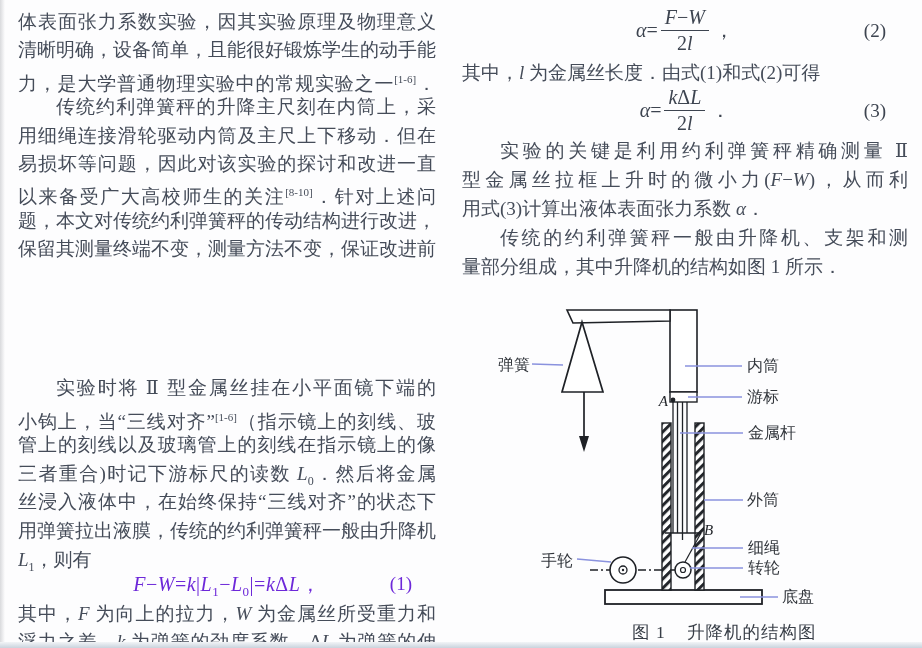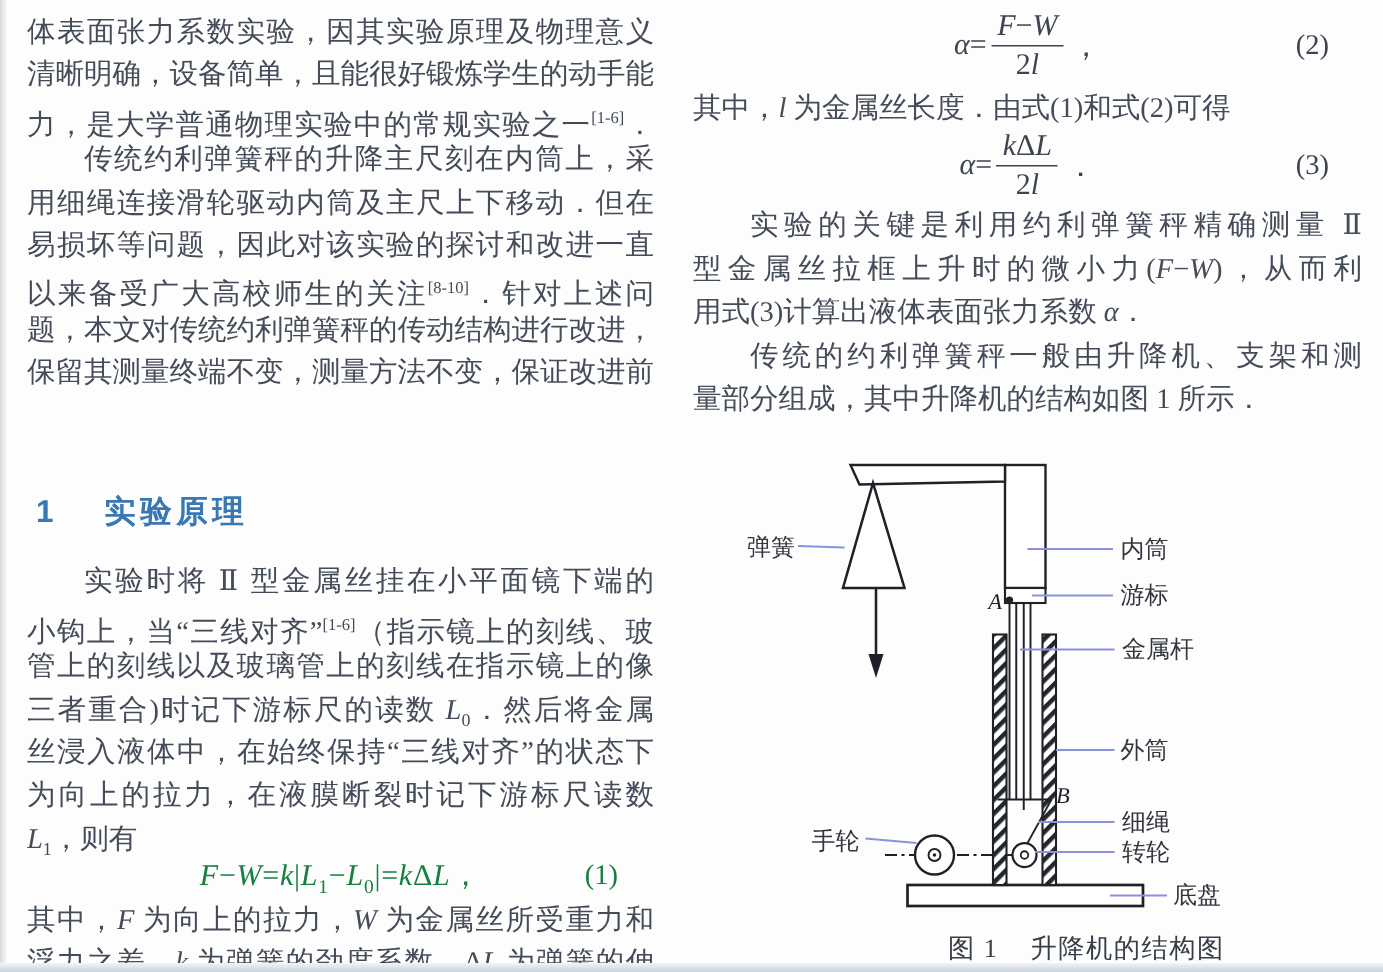--- a/index.html
+++ b/index.html
@@ -12,21 +12,21 @@
   
   .ln{height:28.4px;line-height:28.4px;font-size:19px;overflow:hidden;}
   .lnr{height:29px;line-height:29px;font-size:19px;overflow:hidden;}
   .p3block .ln{height:28.6px;line-height:28.6px;}
   .j{text-align:justify;text-align-last:justify;}
   .ind{text-indent:38px;}
   .ln sup,.lnr sup{font-size:11px;vertical-align:super;letter-spacing:0;}
   .ln sub,.lnr sub{font-size:12px;}
   .var{font-style:italic;}
   
-  .eqrow{position:absolute;width:100%;text-align:center;font-size:20px;color:#15803d;height:26px;line-height:26px;}
+  .eqrow{position:absolute;width:100%;text-align:center;font-size:20px;color:#6d28d9;height:26px;line-height:26px;}
   .eqrow .eqnum{position:absolute;right:24px;top:0;font-size:19px;}
   .eqbody{letter-spacing:.5px;}
   .eqbody sub{font-size:13px;}
   .fr-row{position:absolute;width:100%;height:52px;display:flex;align-items:center;justify-content:center;
           font-size:20px;color:#3d4450;}
   .fr-num{position:absolute;right:22px;top:16px;font-size:19px;}
   .frac{display:inline-flex;flex-direction:column;align-items:center;margin:0 3px;}
   .frac .fnum{display:block;padding:0 4px 2px;border-bottom:1.4px solid #3d4450;line-height:22px;}
   .frac .fden{display:block;padding-top:1px;line-height:22px;text-align:right;}
   .eqtail{margin-left:2px;}
@@ -58,32 +58,28 @@
       <div class="ln j"><span>清晰明确，设备简单，且能很好锻炼学生的动手能</span></div>
       <div class="ln j"><span>力，是大学普通物理实验中的常规实验之一</span><sup>[1-6]</sup><span>．</span></div>
       <div class="ln j ind"><span>传统约利弹簧秤的升降主尺刻在内筒上，采</span></div>
       <div class="ln j"><span>用细绳连接滑轮驱动内筒及主尺上下移动．但在</span></div>
       <div class="ln j"><span>易损坏等问题，因此对该实验的探讨和改进一直</span></div>
       <div class="ln j"><span>以来备受广大高校师生的关注</span><sup>[8-10]</sup><span>．针对上述问</span></div>
       <div class="ln j"><span>题，本文对传统约利弹簧秤的传动结构进行改进，</span></div>
       <div class="ln j"><span>保留其测量终端不变，测量方法不变，保证改进前</span></div>
     </div>
 
-    <div class="sec-heading" style="top:330px">
-      <span class="sec-num">1</span>
-      <span class="sec-title">实验原理</span>
-    </div>
 
     <div class="pblock p3block" style="top:374px">
       <div class="ln j ind"><span>实验时将 Ⅱ 型金属丝挂在小平面镜下端的</span></div>
       <div class="ln j"><span>小钩上，当“三线对齐”</span><sup>[1-6]</sup><span>（指示镜上的刻线、玻璃</span></div>
       <div class="ln j"><span>管上的刻线以及玻璃管上的刻线在指示镜上的像</span></div>
       <div class="ln j"><span>三者重合)时记下游标尺的读数 </span><span class="var">L</span><sub>0</sub><span>．然后将金属</span></div>
       <div class="ln j"><span>丝浸入液体中，在始终保持“三线对齐”的状态下</span></div>
-      <div class="ln j"><span>为向上的拉力，在液膜断裂时记下游标尺读数</span></div>
+      <div class="ln j"><span>用弹簧拉出液膜，传统的约利弹簧秤一般由升降机</span></div>
       <div class="ln"><span class="var">L</span><sub>1</sub><span>，则有</span></div>
     </div>
 
     <div class="eqrow" style="top:571px">
       <span class="eqbody"><span class="var">F</span><span>−</span><span class="var">W</span><span>=</span><span class="var">k</span><span>|</span><span class="var">L</span><sub>1</sub><span>−</span><span class="var">L</span><sub>0</sub><span>|</span><span>=</span><span class="var">k</span><span>Δ</span><span class="var">L</span><span>，</span></span>
       <span class="eqnum">(1)</span>
     </div>
 
     <div class="pblock" style="top:600px">
       <div class="ln j"><span>其中，</span><span class="var">F</span><span> 为向上的拉力，</span><span class="var">W</span><span> 为金属丝所受重力和</span></div>

